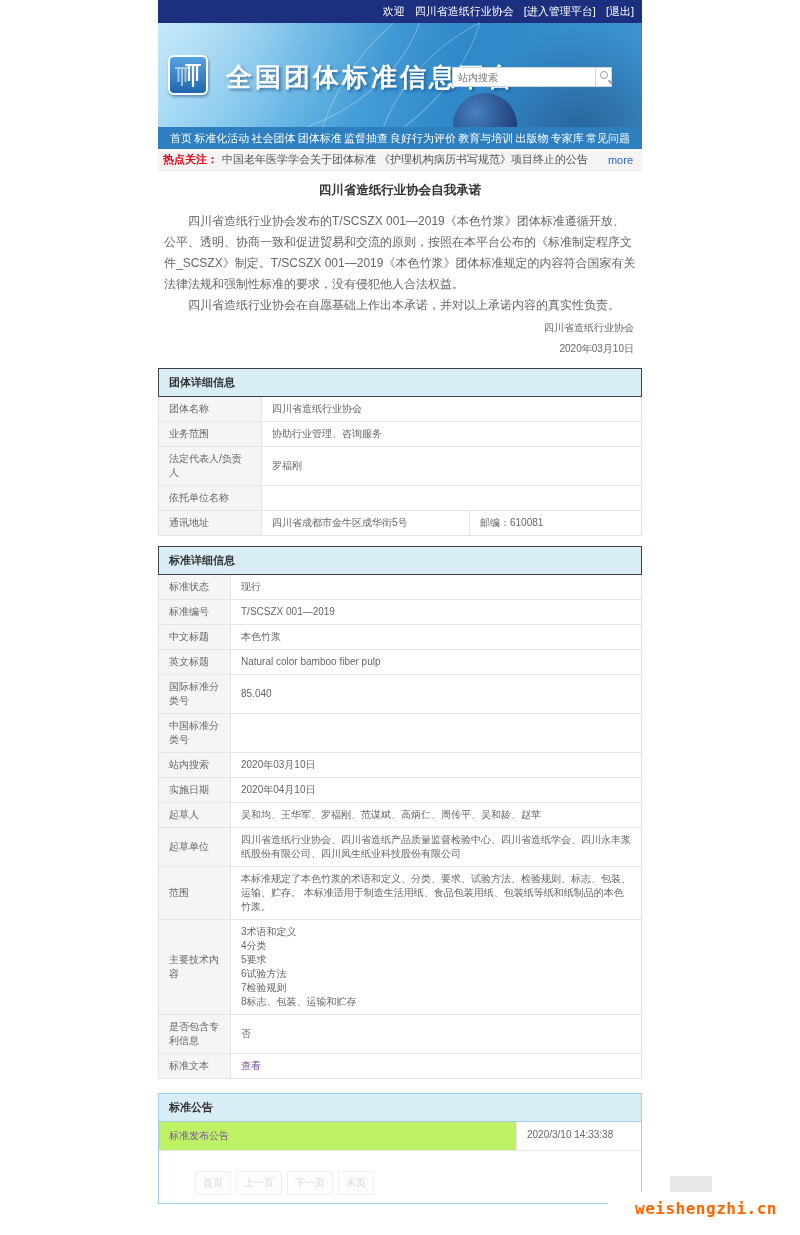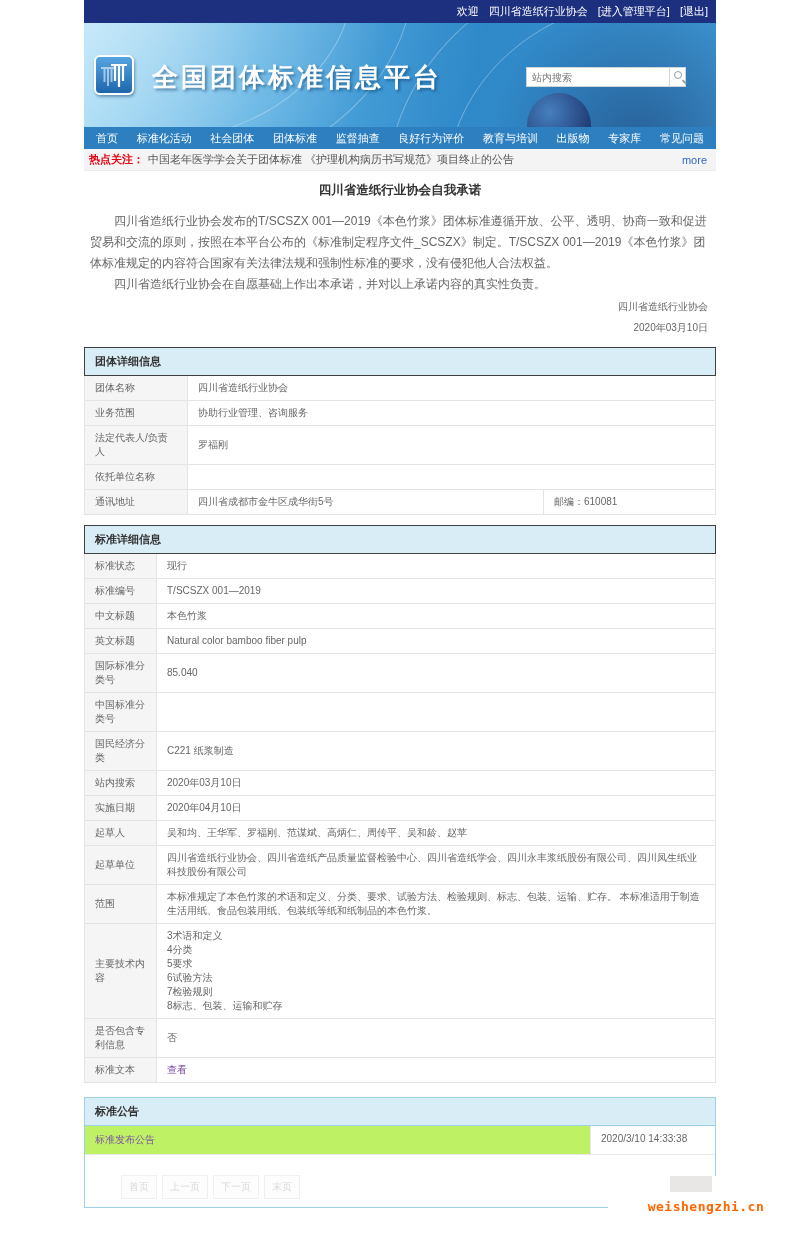--- a/index.html
+++ b/index.html
@@ -1,21 +1,21 @@
 <!DOCTYPE html>
 <html><head>
 <meta charset="utf-8">
 <style>
   * { box-sizing: border-box; }
   html,body { margin:0; padding:0; }
   body {
     width:800px; height:1235px; position:relative; background:#fff;
     font-family:"Liberation Sans","DejaVu Sans",sans-serif; overflow:hidden;
   }
-  .site { width:632px; margin:0 auto; position:relative; }
+  .site { width:484px; margin:0 auto; position:relative; }
 
   
   .topbar { height:23px; background:#1d3080; color:#fff; font-size:11px;
     display:flex; align-items:center; justify-content:flex-end; gap:10px; padding:0 8px; }
   .topbar a { color:#fff; text-decoration:none; }
 
   
   .banner { height:104px; position:relative; overflow:hidden;
     background:
       radial-gradient(circle at 88% 115%, rgba(20,40,90,.45) 0%, rgba(20,40,90,0) 26%),
@@ -82,21 +82,21 @@
   .ann-empty { height:52px; position:relative; }
   .pager { position:absolute; left:36px; bottom:8px; display:flex; gap:5px; }
   .pager button { border:1px solid #f0f0f0; background:#fdfdfd; color:#d9d9d9;
     font-size:10px; padding:4px 7px; cursor:pointer; font-family:inherit; }
 
   
   .wm-gray { position:absolute; left:670px; top:1176px; width:45px; height:20px; background:#e9e7e5; }
   .wm-white-a { position:absolute; left:712px; top:1176px; width:88px; height:22px; background:#fff; }
   .wm-white-b { position:absolute; left:608px; top:1192px; width:192px; height:34px; background:#fff; }
   .wm-text { position:absolute; left:618px; top:1199px; width:176px; text-align:center;
-    font-family:"DejaVu Sans Mono","Liberation Mono",monospace; font-size:13px; font-weight:bold;
+    font-family:"DejaVu Sans Mono","Liberation Mono",monospace; font-size:16px; font-weight:bold;
     color:#ff6600; letter-spacing:.5px; }
 </style>
 </head>
 <body>
 
 <div class="site">
 
   <div class="topbar">
     <span>欢迎</span>
     <span>四川省造纸行业协会</span>
@@ -218,24 +218,20 @@
         </tr>
     <tr>
           <td class="lbl">国际标准分类号</td>
           <td>85.040</td>
         </tr>
     <tr>
           <td class="lbl">中国标准分类号</td>
           <td></td>
         </tr>
     <tr>
-          <td class="lbl">国民经济分类</td>
-          <td>C221 纸浆制造</td>
-        </tr>
-    <tr>
           <td class="lbl">站内搜索</td>
           <td>2020年03月10日</td>
         </tr>
     <tr>
           <td class="lbl">实施日期</td>
           <td>2020年04月10日</td>
         </tr>
     <tr>
           <td class="lbl">起草人</td>
           <td>吴和均、王华军、罗福刚、范谋斌、高炳仁、周传平、吴和龄、赵苹</td>

